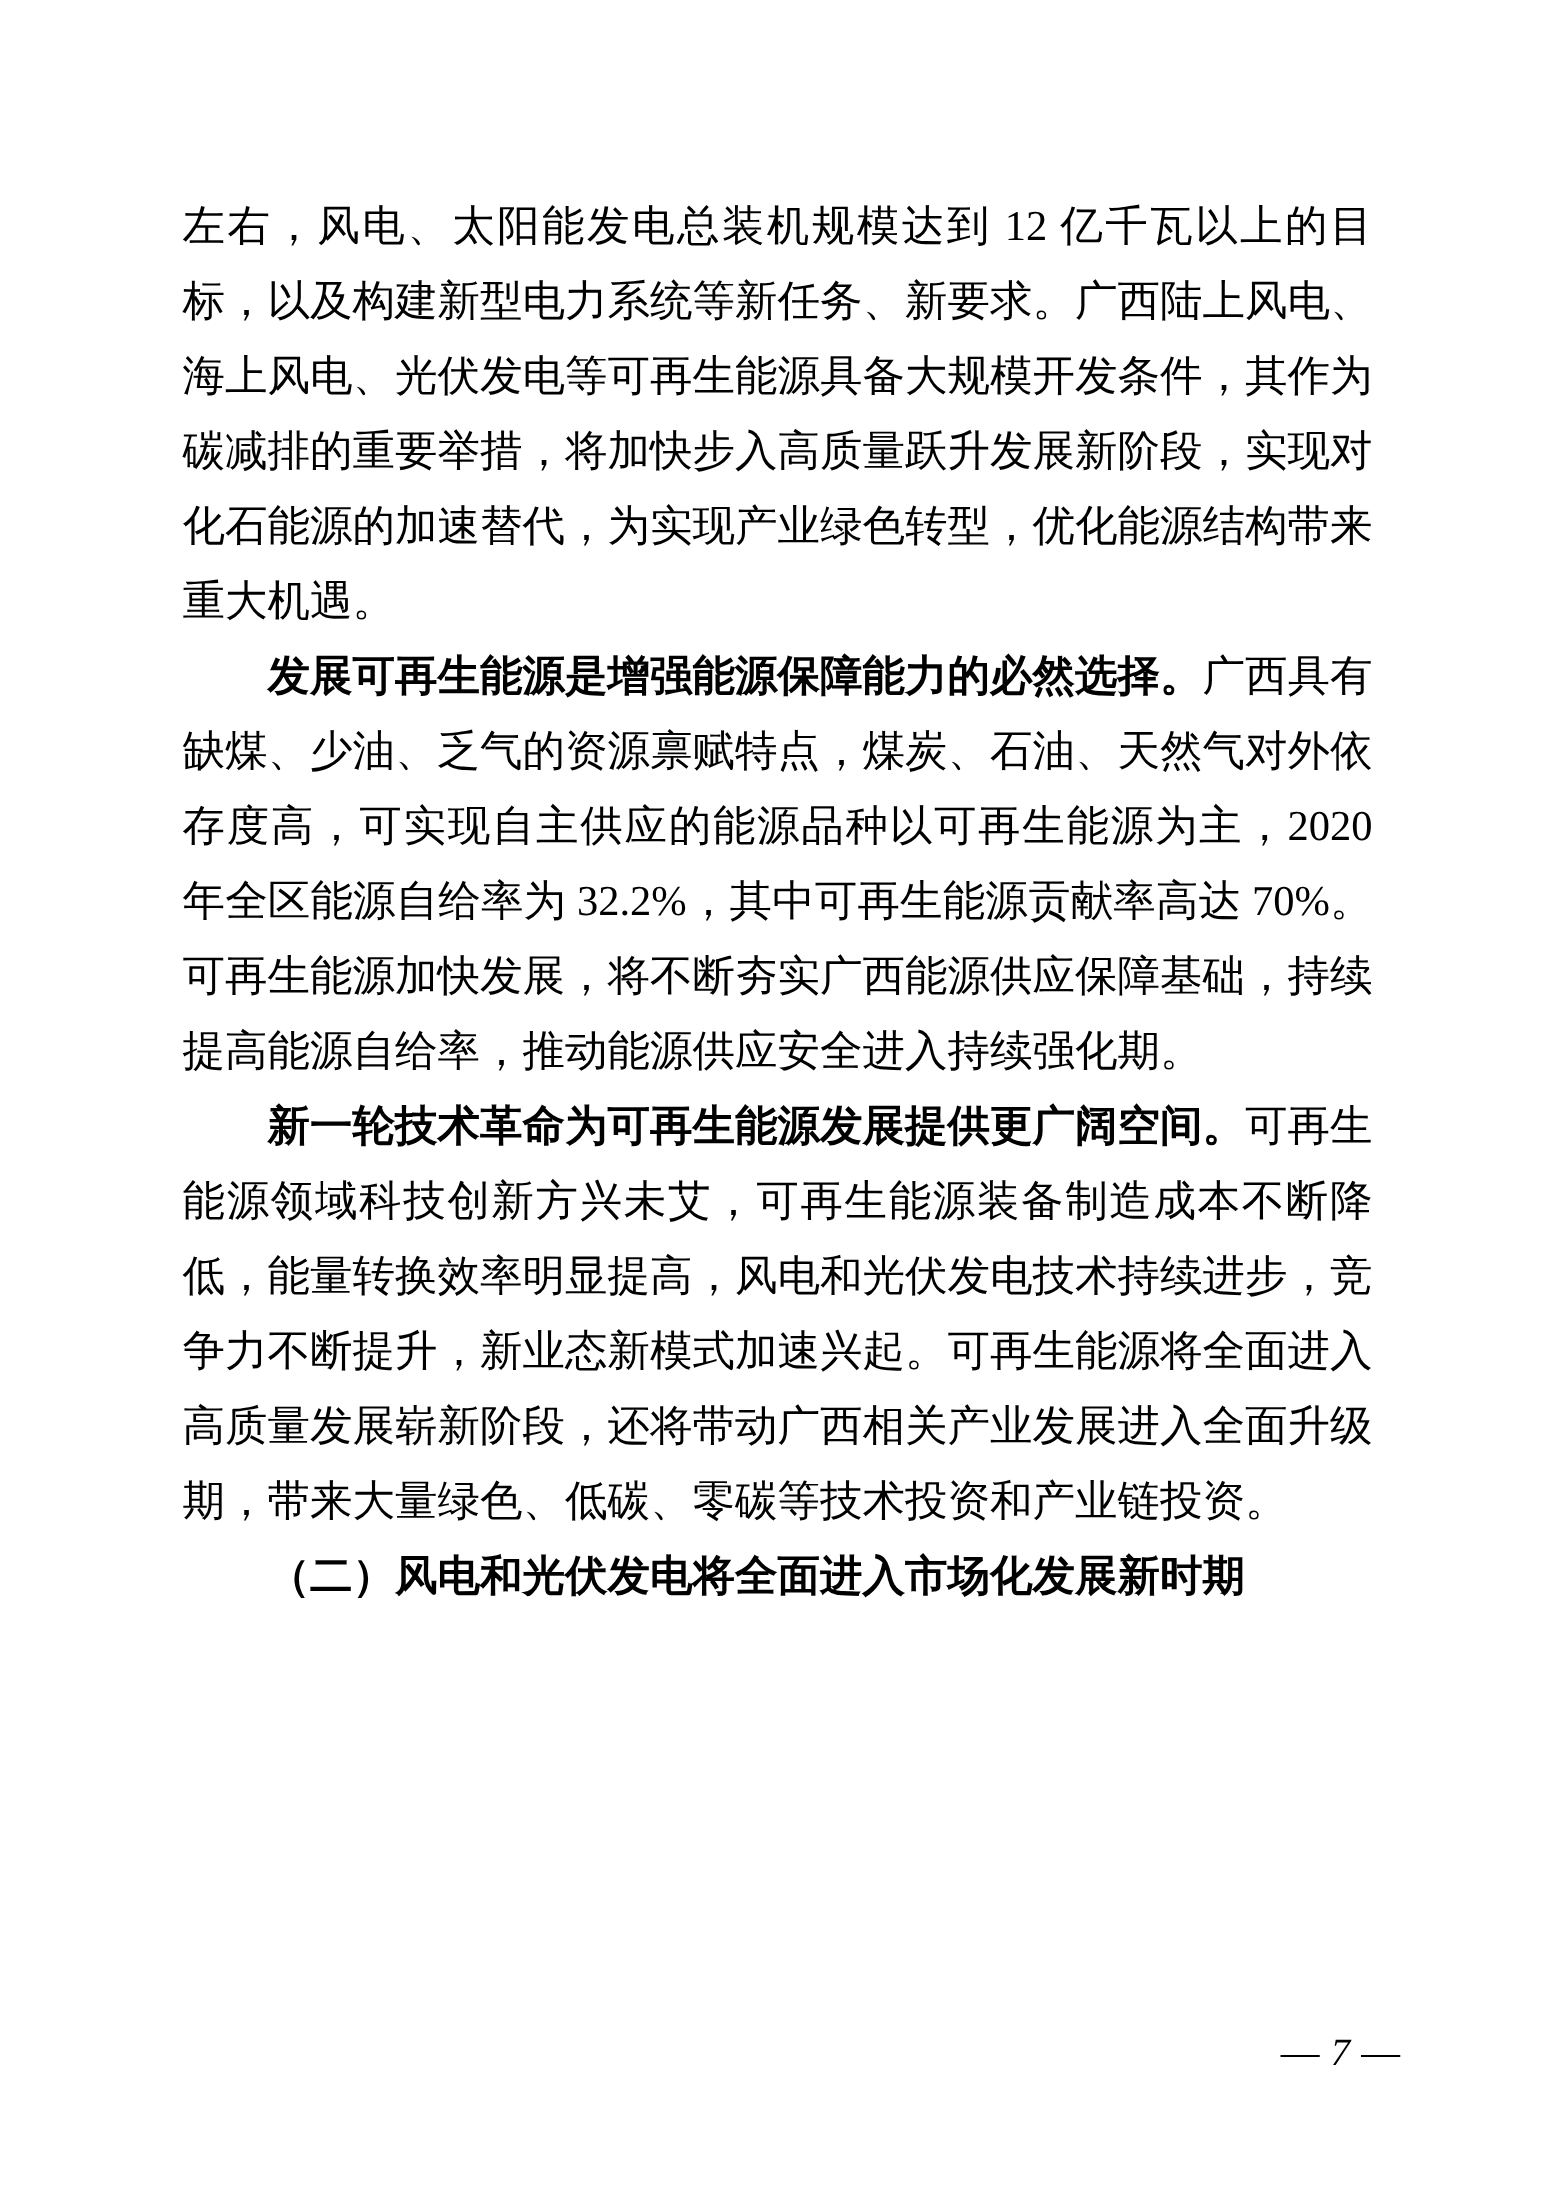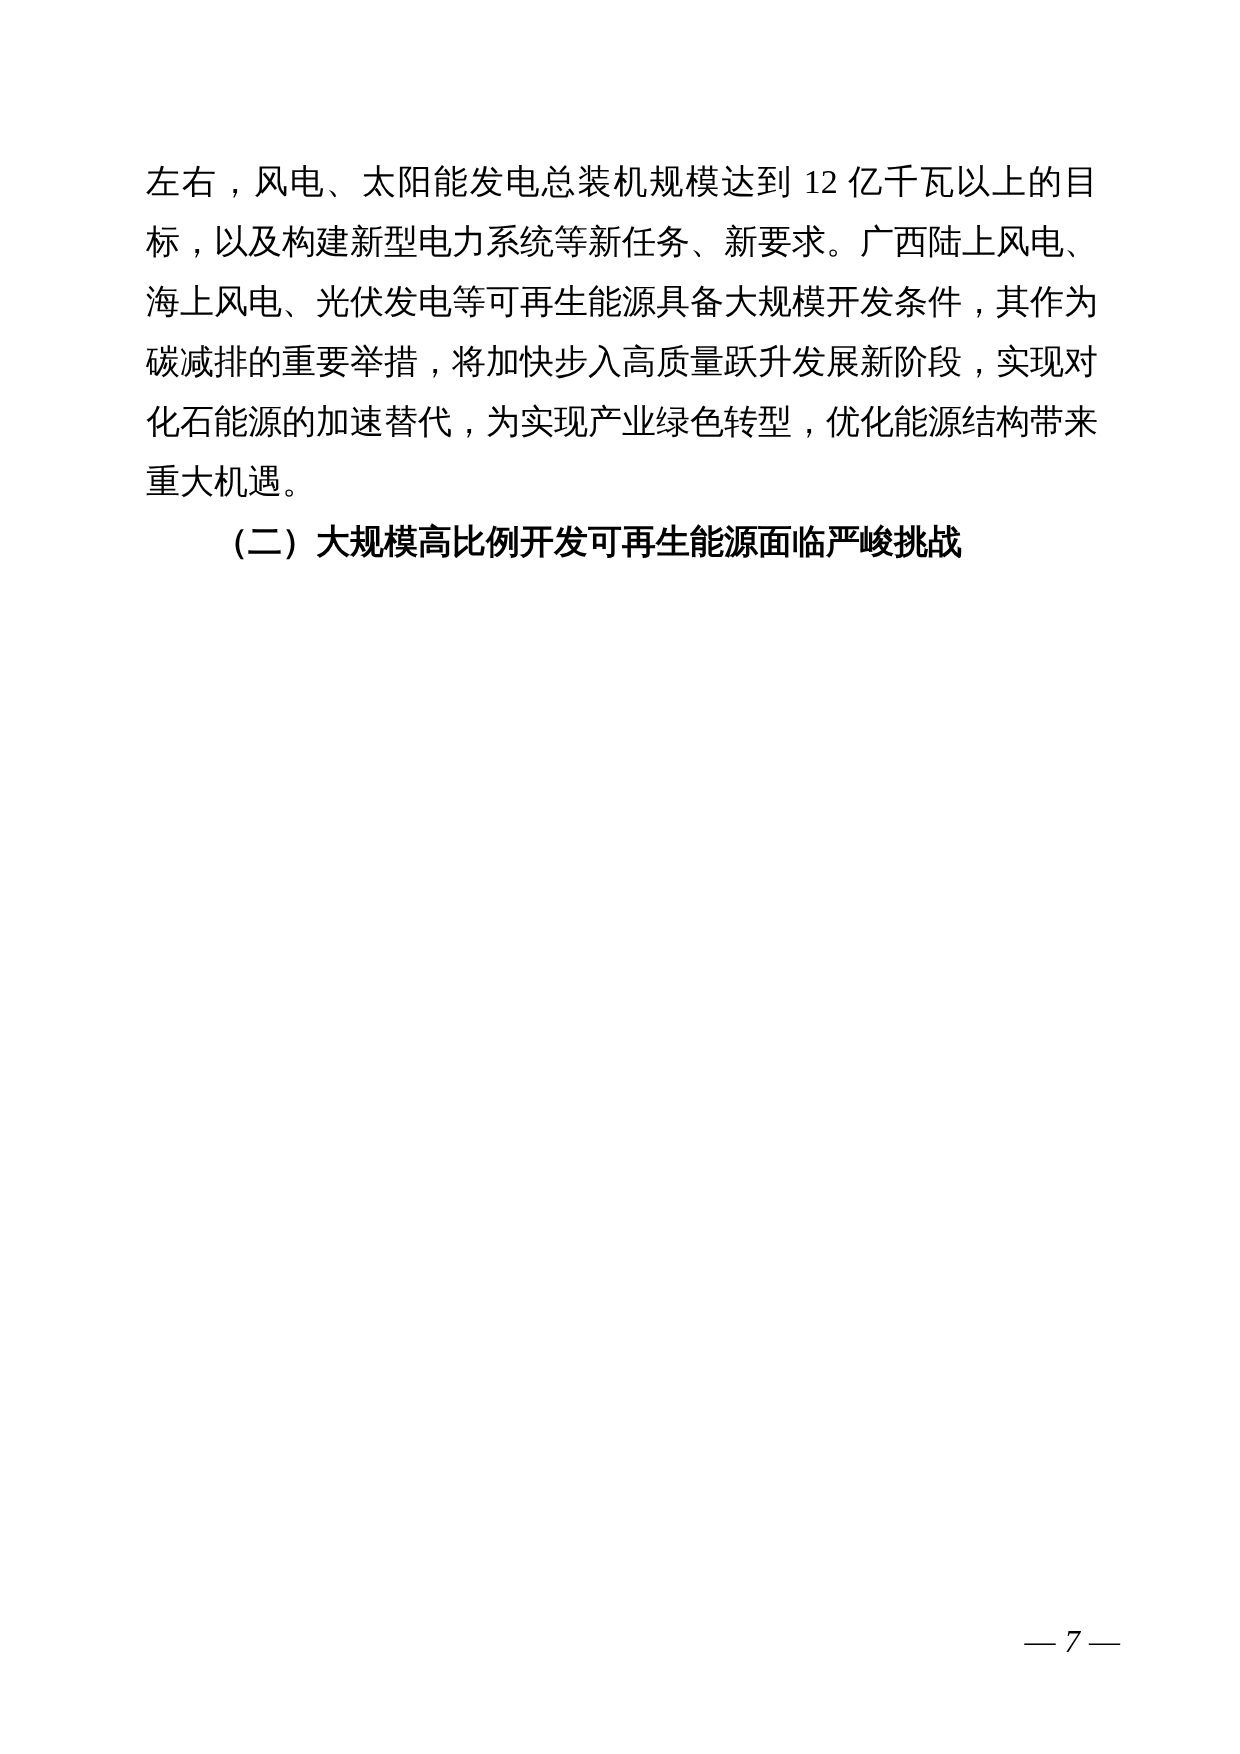--- a/index.html
+++ b/index.html
@@ -54,22 +54,24 @@
   }
 </style>
 </head>
 <body>
 
 <div class="page">
   <div class="content">
 
     <p class="para first"><span class="lead"></span><span>左右，风电、太阳能发电总装机规模达到 12 亿千瓦以上的目标，以及构建新型电力系统等新任务、新要求。广西陆上风电、海上风电、光伏发电等可再生能源具备大规模开发条件，其作为碳减排的重要举措，将加快步入高质量跃升发展新阶段，实现对化石能源的加速替代，为实现产业绿色转型，优化能源结构带来重大机遇。</span></p>
 
+    <p class="para"><span class="lead">发展可再生能源是增强能源保障能力的必然选择。</span><span>广西具有缺煤、少油、乏气的资源禀赋特点，煤炭、石油、天然气对外依存度高，可实现自主供应的能源品种以可再生能源为主，2020 年全区能源自给率为 32.2%，其中可再生能源贡献率高达 70%。可再生能源加快发展，将不断夯实广西能源供应保障基础，持续提高能源自给率，推动能源供应安全进入持续强化期。</span></p>
 
+    <p class="para"><span class="lead">新一轮技术革命为可再生能源发展提供更广阔空间。</span><span>可再生能源领域科技创新方兴未艾，可再生能源装备制造成本不断降低，能量转换效率明显提高，风电和光伏发电技术持续进步，竞争力不断提升，新业态新模式加速兴起。可再生能源将全面进入高质量发展崭新阶段，还将带动广西相关产业发展进入全面升级期，带来大量绿色、低碳、零碳等技术投资和产业链投资。</span></p>
 
-    <p class="para"><span class="lead">（二）大规模高比例开发可再生能源面临严峻挑战</span><span></span></p>
+    <p class="para"><span class="lead">（二）风电和光伏发电将全面进入市场化发展新时期</span><span></span></p>
 
 
 
   </div>
 
   <div class="footer"><span class="dash">—</span><span class="num">7</span><span class="dash">—</span></div>
 </div>
 
 </body></html>

